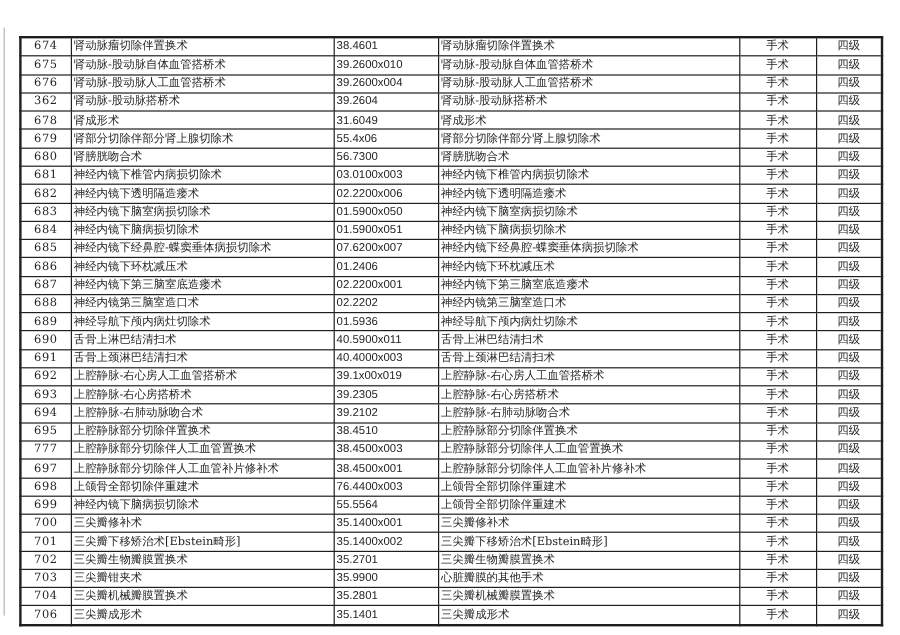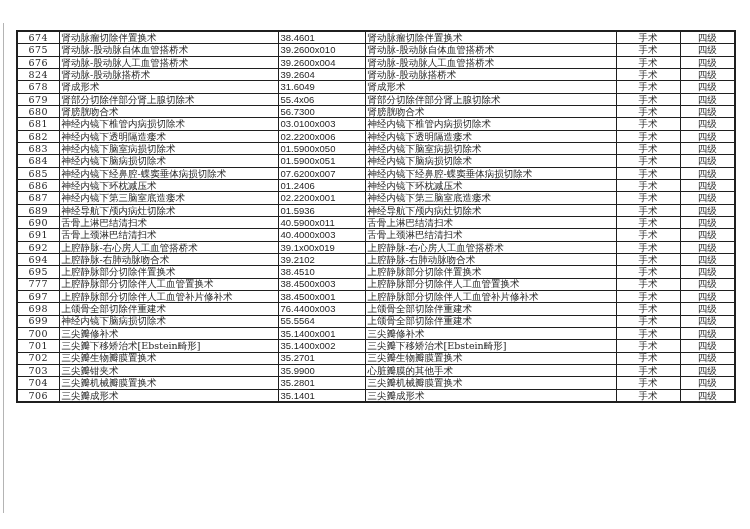--- a/index.html
+++ b/index.html
@@ -22,21 +22,21 @@
     top: 23px;
     width: 1px;
     height: 490px;
     background: #b4b4b4;
   }
   table.grid {
     position: absolute;
     left: 16px;
     top: 30px;
     width: 718px;
-    height: 373px;
+    height: 492px;
     border-collapse: collapse;
     table-layout: fixed;
     border: 2px solid #1f1f1f;
   }
   table.grid td {
     border-left: 1px solid #1f1f1f;
     border-right: 1px solid #1f1f1f;
     border-top: 1.5px solid #1f1f1f;
     border-bottom: 1.5px solid #1f1f1f;
     padding: 0 2px;
@@ -106,21 +106,21 @@
     </tr>
         <tr>
       <td class="c-no">676</td>
       <td class="c-name">肾动脉-股动脉人工血管搭桥术</td>
       <td class="c-code">39.2600x004</td>
       <td class="c-name2">肾动脉-股动脉人工血管搭桥术</td>
       <td class="c-cat">手术</td>
       <td class="c-level">四级</td>
     </tr>
         <tr>
-      <td class="c-no">824</td>
+      <td class="c-no">362</td>
       <td class="c-name">肾动脉-股动脉搭桥术</td>
       <td class="c-code">39.2604</td>
       <td class="c-name2">肾动脉-股动脉搭桥术</td>
       <td class="c-cat">手术</td>
       <td class="c-level">四级</td>
     </tr>
         <tr>
       <td class="c-no">678</td>
       <td class="c-name">肾成形术</td>
       <td class="c-code">31.6049</td>
@@ -194,20 +194,28 @@
     </tr>
         <tr>
       <td class="c-no">687</td>
       <td class="c-name">神经内镜下第三脑室底造瘘术</td>
       <td class="c-code">02.2200x001</td>
       <td class="c-name2">神经内镜下第三脑室底造瘘术</td>
       <td class="c-cat">手术</td>
       <td class="c-level">四级</td>
     </tr>
         <tr>
+      <td class="c-no">688</td>
+      <td class="c-name">神经内镜第三脑室造口术</td>
+      <td class="c-code">02.2202</td>
+      <td class="c-name2">神经内镜第三脑室造口术</td>
+      <td class="c-cat">手术</td>
+      <td class="c-level">四级</td>
+    </tr>
+        <tr>
       <td class="c-no">689</td>
       <td class="c-name">神经导航下颅内病灶切除术</td>
       <td class="c-code">01.5936</td>
       <td class="c-name2">神经导航下颅内病灶切除术</td>
       <td class="c-cat">手术</td>
       <td class="c-level">四级</td>
     </tr>
         <tr>
       <td class="c-no">690</td>
       <td class="c-name">舌骨上淋巴结清扫术</td>
@@ -222,20 +230,28 @@
       <td class="c-code">40.4000x003</td>
       <td class="c-name2">舌骨上颈淋巴结清扫术</td>
       <td class="c-cat">手术</td>
       <td class="c-level">四级</td>
     </tr>
         <tr>
       <td class="c-no">692</td>
       <td class="c-name">上腔静脉-右心房人工血管搭桥术</td>
       <td class="c-code">39.1x00x019</td>
       <td class="c-name2">上腔静脉-右心房人工血管搭桥术</td>
+      <td class="c-cat">手术</td>
+      <td class="c-level">四级</td>
+    </tr>
+        <tr>
+      <td class="c-no">693</td>
+      <td class="c-name">上腔静脉-右心房搭桥术</td>
+      <td class="c-code">39.2305</td>
+      <td class="c-name2">上腔静脉-右心房搭桥术</td>
       <td class="c-cat">手术</td>
       <td class="c-level">四级</td>
     </tr>
         <tr>
       <td class="c-no">694</td>
       <td class="c-name">上腔静脉-右肺动脉吻合术</td>
       <td class="c-code">39.2102</td>
       <td class="c-name2">上腔静脉-右肺动脉吻合术</td>
       <td class="c-cat">手术</td>
       <td class="c-level">四级</td>

